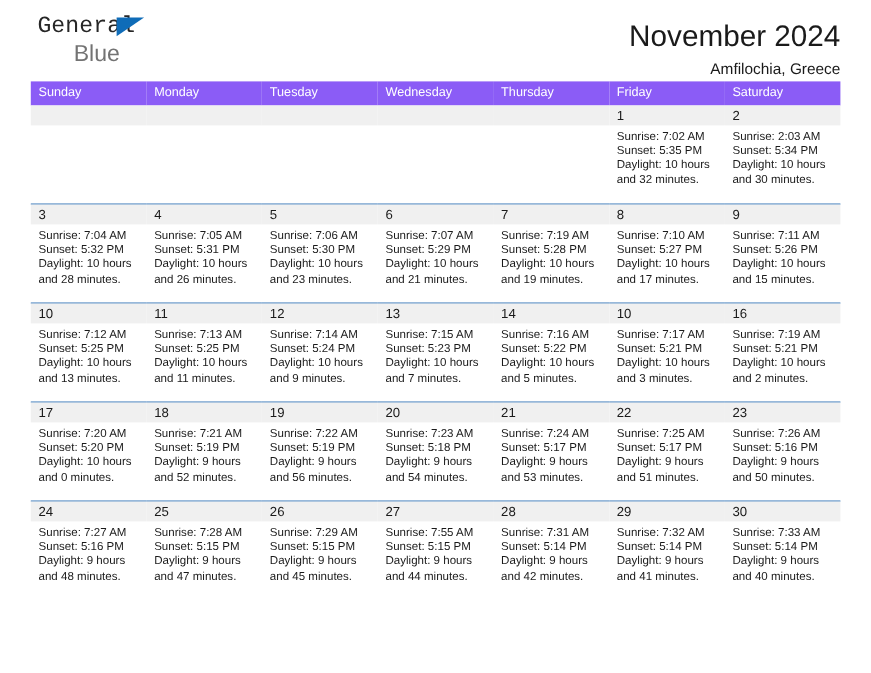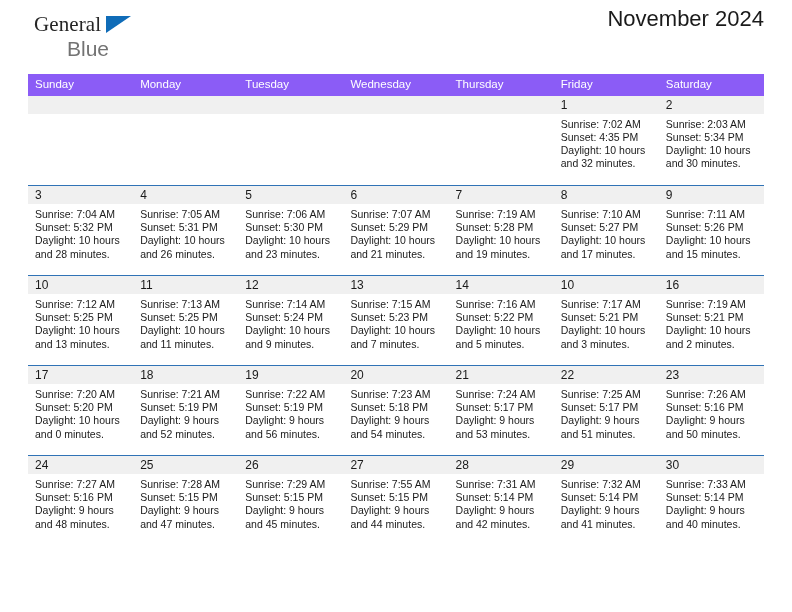--- a/index.html
+++ b/index.html
@@ -33,21 +33,21 @@
     left: 6px;
     top: 14px;
     line-height: 1;
     user-select: none;
   }
   .brand-row1 {
     position: relative;
     font-size: 21px;
     color: #262626;
     letter-spacing: 0.1px;
-    font-family: Liberation Serif, serif;
+    font-family: Liberation Mono, monospace;
   }
   .brand-tri {
     display: inline-block;
     position: absolute;
     left: 72px;
     top: 2px;
     width: 0;
     height: 0;
     border-left: 25px solid #0f6cb8;
     border-bottom: 17px solid transparent;
@@ -60,25 +60,26 @@
     font-family: "Liberation Sans", sans-serif;
   }
 
   .title-block {
     position: absolute;
     right: 0;
     top: 6px;
     text-align: right;
   }
   .cal-title {
-    font-size: 22px;
+    font-size: 27px;
     color: #1a1a1a;
     font-weight: normal;
     line-height: 1.15;
     white-space: nowrap;
+    margin-top: 12px;
   }
   .cal-subtitle {
     font-size: 14px;
     color: #1a1a1a;
     margin-top: 5px;
     white-space: nowrap;
   }
 
   
   .calendar {
@@ -140,20 +141,21 @@
     <div class="brand">
       <div class="brand-row1">
         <span>General</span>
         <span class="brand-tri"></span>
       </div>
       <div class="brand-row2">Blue</div>
     </div>
 
     <div class="title-block">
       <div class="cal-title">November 2024</div>
+      <div class="cal-subtitle">Amfilochia, Greece</div>
     </div>
   </div>
 
   <table class="calendar">
     <colgroup>
       <col>
         <col>
         <col>
         <col>
         <col>
@@ -196,21 +198,21 @@
           <td>
             <div class="cell empty">
               <div class="daynum-band"></div>
             </div>
           </td>
           <td>
             <div class="cell">
               <div class="daynum-band">1</div>
               <div class="lines">
                 <div>Sunrise: 7:02 AM</div>
-                <div>Sunset: 4:35 PM</div>
+                <div>Sunset: 5:35 PM</div>
                 <div>Daylight: 10 hours</div>
                 <div>and 32 minutes.</div>
               </div>
             </div>
           </td>
           <td>
             <div class="cell">
               <div class="daynum-band">2</div>
               <div class="lines">
                 <div>Sunrise: 2:03 AM</div>

